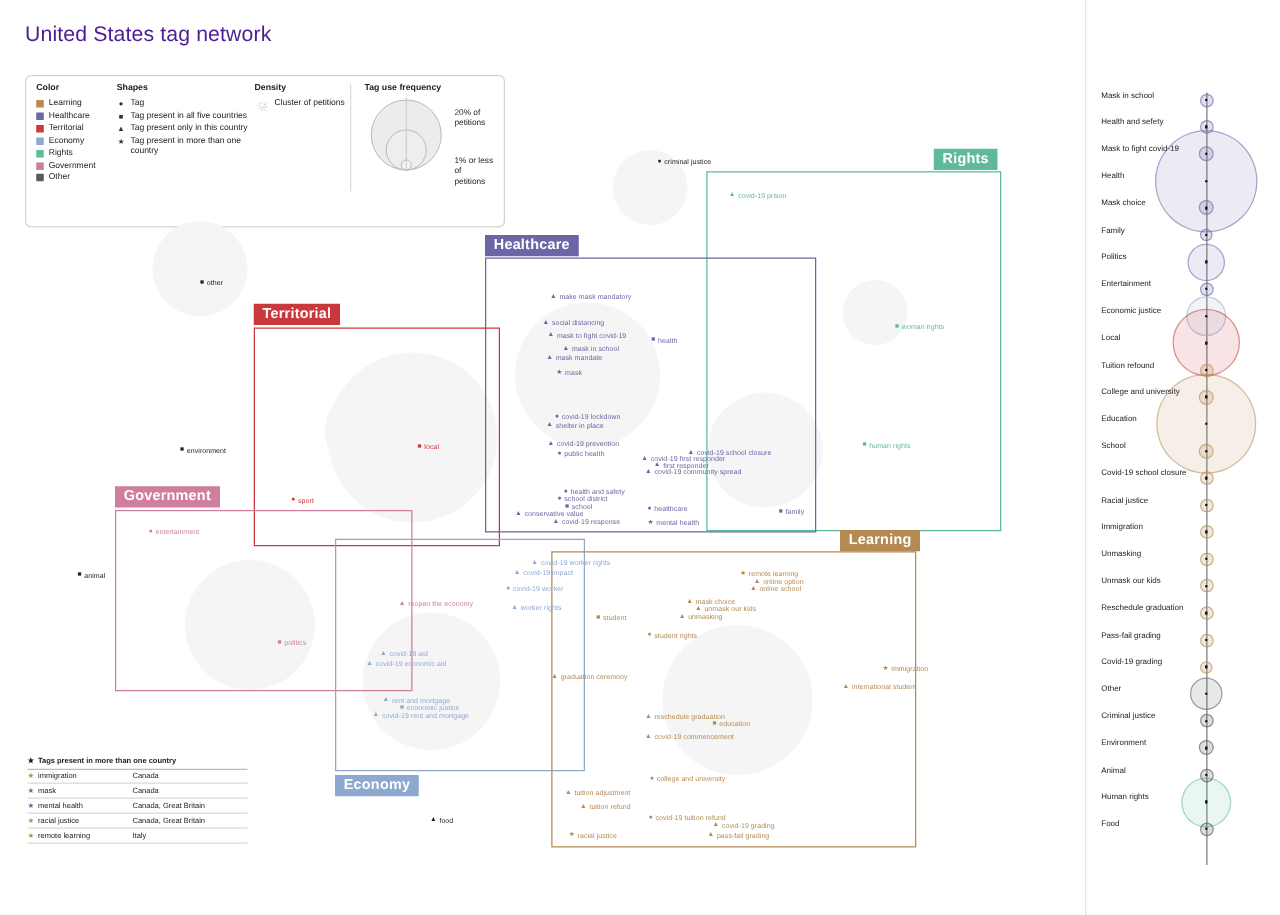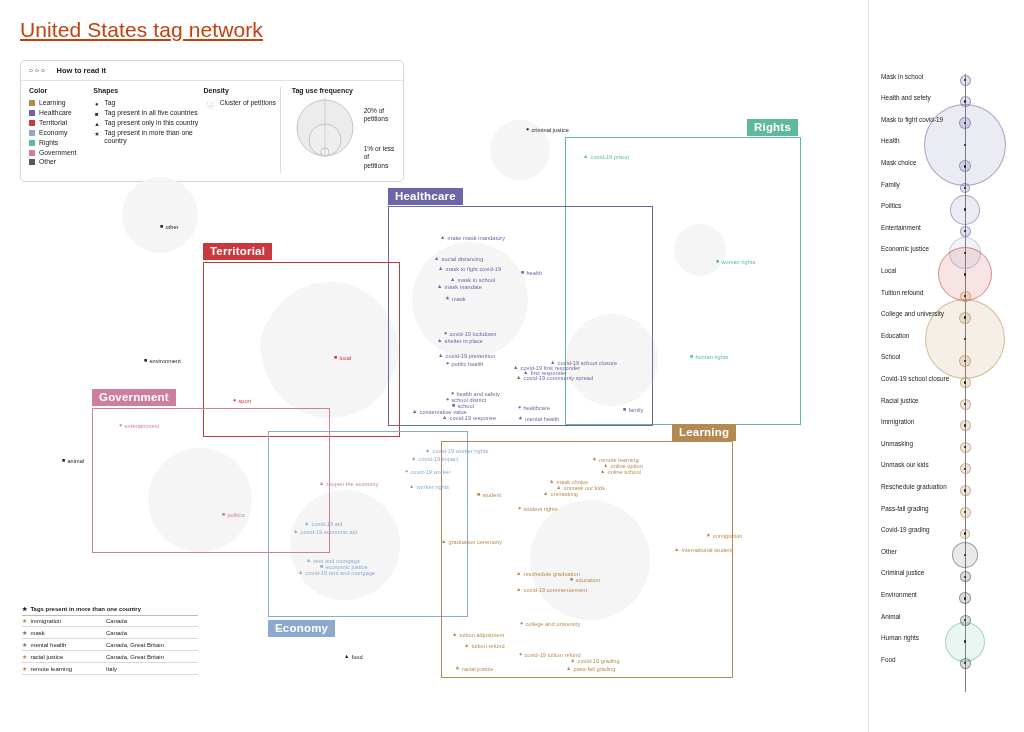--- a/index.html
+++ b/index.html
@@ -9,23 +9,22 @@
     background: #ffffff;
     font-family: "Liberation Sans", sans-serif;
     color: #1a1a1a;
     overflow: hidden;
   }
   #root { position: relative; width: 1024px; height: 732px; }
 
   
   .page-title {
     position: absolute; left: 20px; top: 18px;
-    font-size: 21px; font-weight: 400; letter-spacing: .1px;
-    color: #c2410c;
-    text-decoration: underline;
+    font-size: 17px; font-weight: 400; letter-spacing: .1px;
+    color: #4c1d95;
   }
 
   
   .legend-card {
     position: absolute; left: 20px; top: 60px;
     width: 384px; height: 122px;
     border: 1px solid #d4d4d4; border-radius: 5px;
     background: #fff;
   }
   .legend-head {
@@ -90,28 +89,20 @@
   .ring { position: absolute; border-radius: 50%; }
 </style>
 </head>
 <body>
 
 <div id="root">
 
   <div class="page-title">United States tag network</div>
 
   <div class="legend-card">
-    <div class="legend-head">
-      <span class="dots">
-          <i></i>
-          <i></i>
-          <i></i>
-        </span>
-      <span class="legend-head-title">How to read it</span>
-    </div>
     <div class="legend-body">
       <div class="lg-col c1">
         <div class="lg-h">Color</div>
         <div id="legend-colors">
             <div class="lg-row">
               <span class="sw" style="background:#b58a52"></span>
               <span class="lg-t">Learning</span>
             </div>
             <div class="lg-row">
               <span class="sw" style="background:#6b66a5"></span>

